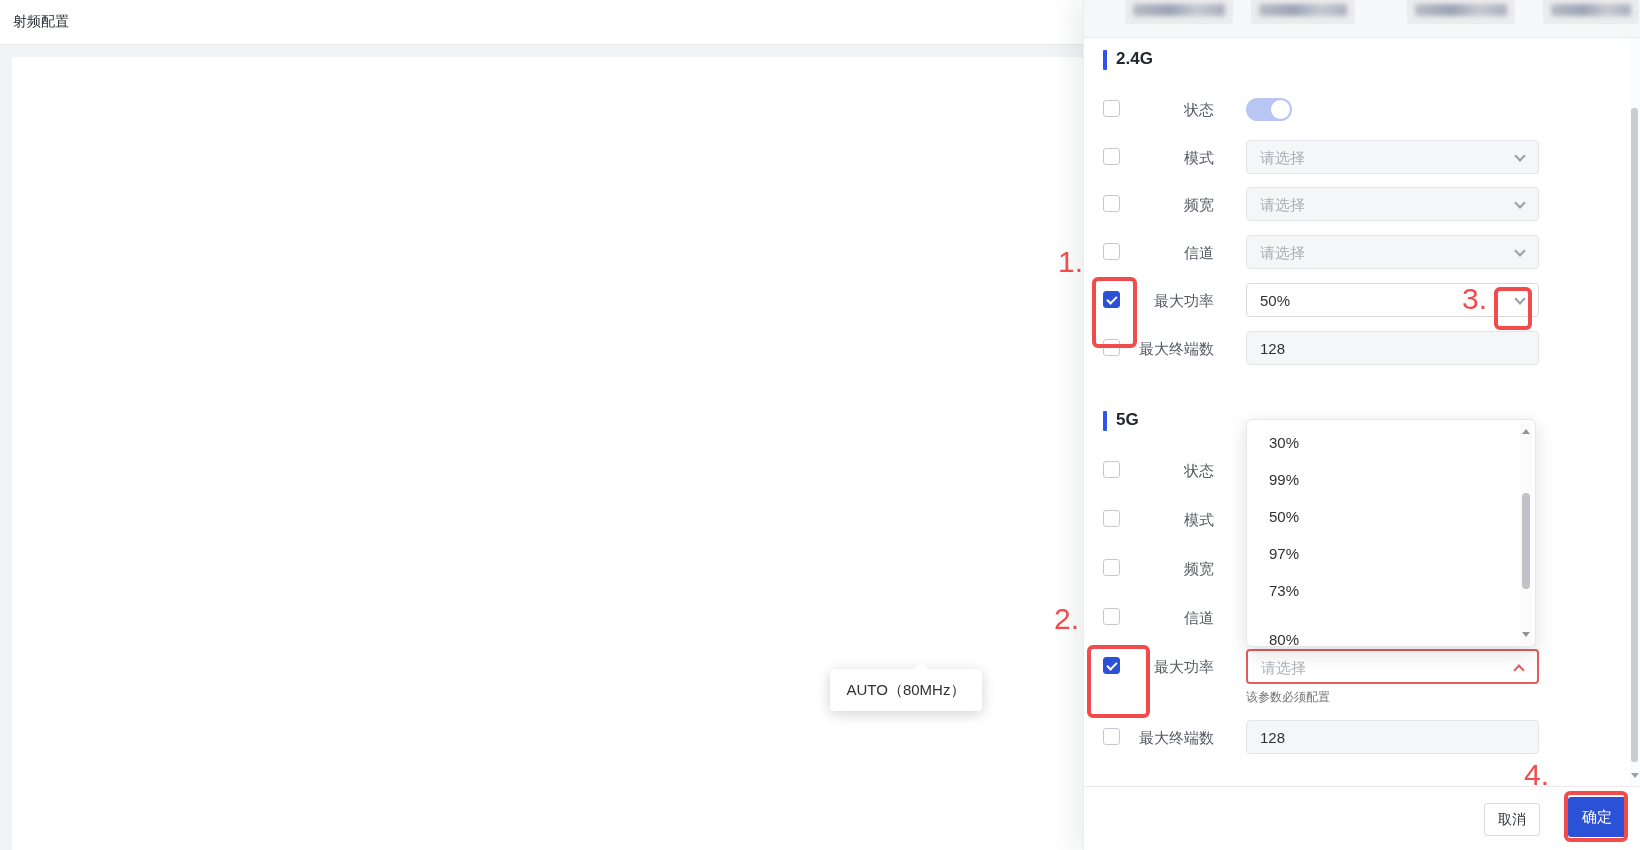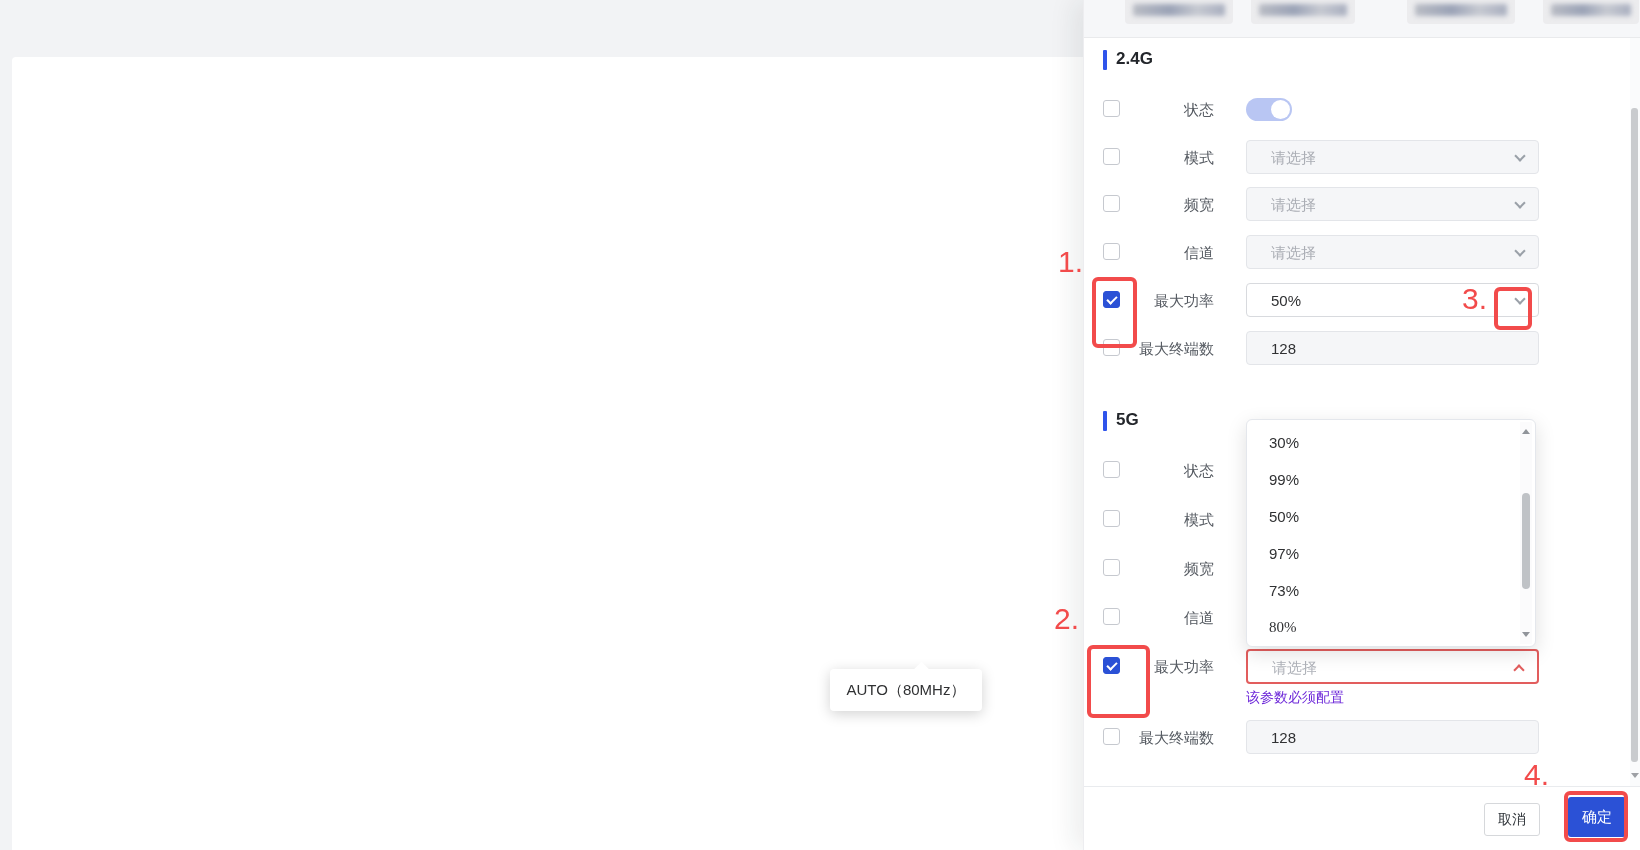--- a/index.html
+++ b/index.html
@@ -47,28 +47,28 @@
   .blob{position:absolute;left:428px;top:842px;width:62px;height:8px;background:#c9ccd2;filter:blur(2px);border-radius:2px;}
   
   .drawer{position:absolute;left:1083px;top:0;width:557px;height:850px;background:#fff;z-index:40;box-shadow:-10px 0 24px rgba(31,35,41,.08);border-left:1px solid #ededf0;}
   .chipbar{position:absolute;left:0;top:0;width:557px;height:38px;background:#f6f7f9;border-bottom:1px solid #e9eaec;}
   .chip{position:absolute;top:-4px;height:28px;background:#ececee;border-radius:4px;overflow:hidden;}
   .chip::after{content:"";position:absolute;left:8px;right:8px;top:8px;height:12px;border-radius:2px;filter:blur(2.4px);background:linear-gradient(90deg,#b9bcc4,#9aa2b6 40%,#c6c9d1 70%,#a8aebf);}
   .dsec-bar{position:absolute;width:4px;height:20px;background:#2f54eb;border-radius:1px;}
   .dsec-title{position:absolute;font-size:17px;font-weight:700;color:#23262b;}
   .dlabel{position:absolute;width:110px;text-align:right;font-size:15px;color:#565b62;white-space:nowrap;}
   .select{position:absolute;width:293px;height:34px;background:#fff;border:1px solid #d8dade;border-radius:4px;}
-  .select .val{position:absolute;left:24px;top:8px;font-size:15px;color:#303133;}
+  .select .val{position:absolute;left:13px;top:8px;font-size:15px;color:#303133;}
   .select.disabled{background:#f5f6f8;border-color:#e3e5e9;}
   .select.disabled .val{color:#abaeb5;}
   .select.error{border:2px solid #e25d5d;height:35px;}
   .select.error .val{color:#b0b3ba;}
   .chev{position:absolute;right:14px;top:11px;width:8px;height:8px;border-left:2px solid #9aa0a8;border-bottom:2px solid #9aa0a8;transform:rotate(-45deg);}
   .chev.up{transform:rotate(135deg);top:15px;border-color:#e25d5d;}
-  .err-text{position:absolute;font-size:14px;color:#6d28d9;}
+  .err-text{position:absolute;font-size:12px;color:#737373;}
   .dropdown{position:absolute;left:162px;top:419px;width:290px;height:228px;background:#fff;border:1px solid #e4e7ec;border-radius:6px;box-shadow:0 6px 20px rgba(0,0,0,.13);z-index:50;}
   .opt{position:absolute;left:0;width:268px;height:37px;line-height:37px;padding-left:22px;font-size:15px;color:#303133;}
   .ddsb{position:absolute;right:3px;top:2px;width:12px;height:222px;background:#fbfbfc;}
   .ddsb .thumb{position:absolute;left:2px;top:71px;width:8px;height:96px;background:#bfc2c6;border-radius:4px;}
   .ddsb .up{position:absolute;left:2px;top:3px;border:4px solid transparent;border-bottom:5px solid #90949a;}
   .ddsb .down{position:absolute;left:2px;bottom:3px;border:4px solid transparent;border-top:5px solid #90949a;}
   .footer-line{position:absolute;left:0;top:786px;width:557px;height:1px;background:#e9ebee;}
   .btn-cancel{position:absolute;left:400px;top:803px;width:56px;height:33px;background:#fff;border:1px solid #d6d8db;border-radius:3px;font-size:14px;color:#2e3338;text-align:center;line-height:31px;}
   .btn-ok{position:absolute;left:484px;top:797px;width:58px;height:40px;background:#2b51d6;border-radius:3px;font-size:15px;color:#fff;text-align:center;line-height:40px;}
   .dscroll{position:absolute;left:546px;top:38px;width:10px;height:748px;background:#fafbfc;}
@@ -76,20 +76,23 @@
   .dscroll .down{position:absolute;left:1px;bottom:4px;border:4px solid transparent;border-top:5px solid #9da0a5;}
   
   .ann-num{position:absolute;color:#f24b4b;font-size:30px;font-weight:500;z-index:60;}
   .ann-box{position:absolute;border:4px solid #f24b4b;border-radius:6px;z-index:60;}
 </style>
 </head>
 <body>
 
 <div class="screen">
 
+  <div class="topbar">
+    <span class="t">射频配置</span>
+  </div>
 
   <div class="card"></div>
 
   <div class="sec-bar" style="left:29px;top:78px;"></div>
   <div class="sec-title" style="left:40px;top:78px;">无线射频配置</div>
 
   <div class="btn-plain" style="left:33px;top:121px;width:92px;height:36px;line-height:34px;">批量配置</div>
   <div class="lbl" style="left:161px;top:131px;font-size:14.5px;color:#3a3f45;">射频拆分</div>
   <div class="help" style="left:222px;top:132px;"></div>
   <div class="toggle off" style="left:250px;top:128px;"></div>
@@ -303,21 +306,21 @@
         </div>
       </div>
 
     <div class="dropdown">
       <div id="dropdown-options">
           <div class="opt" style="top: 4px;">30%</div>
           <div class="opt" style="top: 41px;">99%</div>
           <div class="opt" style="top: 78px;">50%</div>
           <div class="opt" style="top: 115px;">97%</div>
           <div class="opt" style="top: 152px;">73%</div>
-          <div class="opt" style="top: 189px; font-family: Liberation Serif, serif;">80%</div>
+          <div class="opt" style="top: 201px;">80%</div>
         </div>
       <div class="ddsb">
         <div class="up"></div>
         <div class="thumb"></div>
         <div class="down"></div>
       </div>
     </div>
 
     <div class="footer-line"></div>
     <div class="btn-cancel">取消</div>

